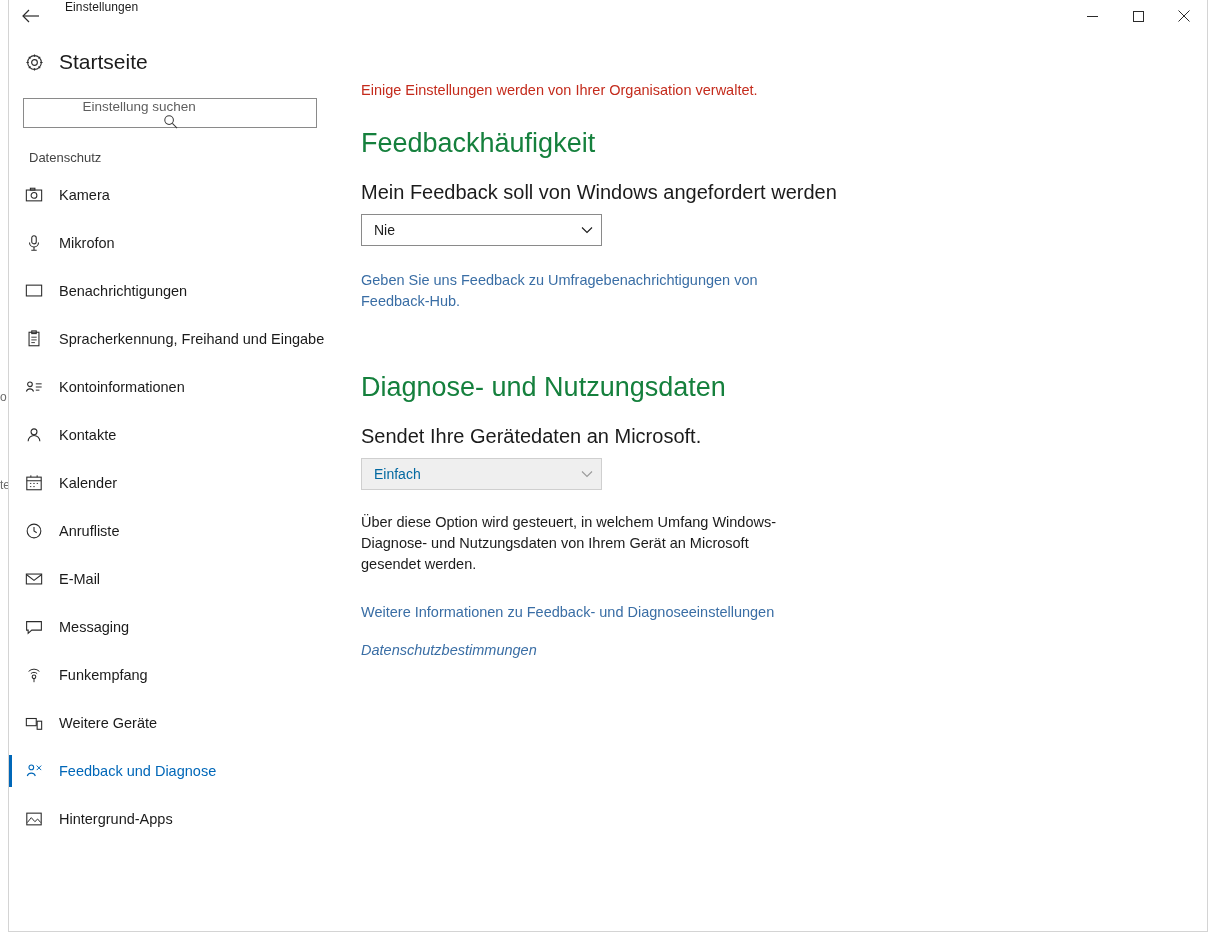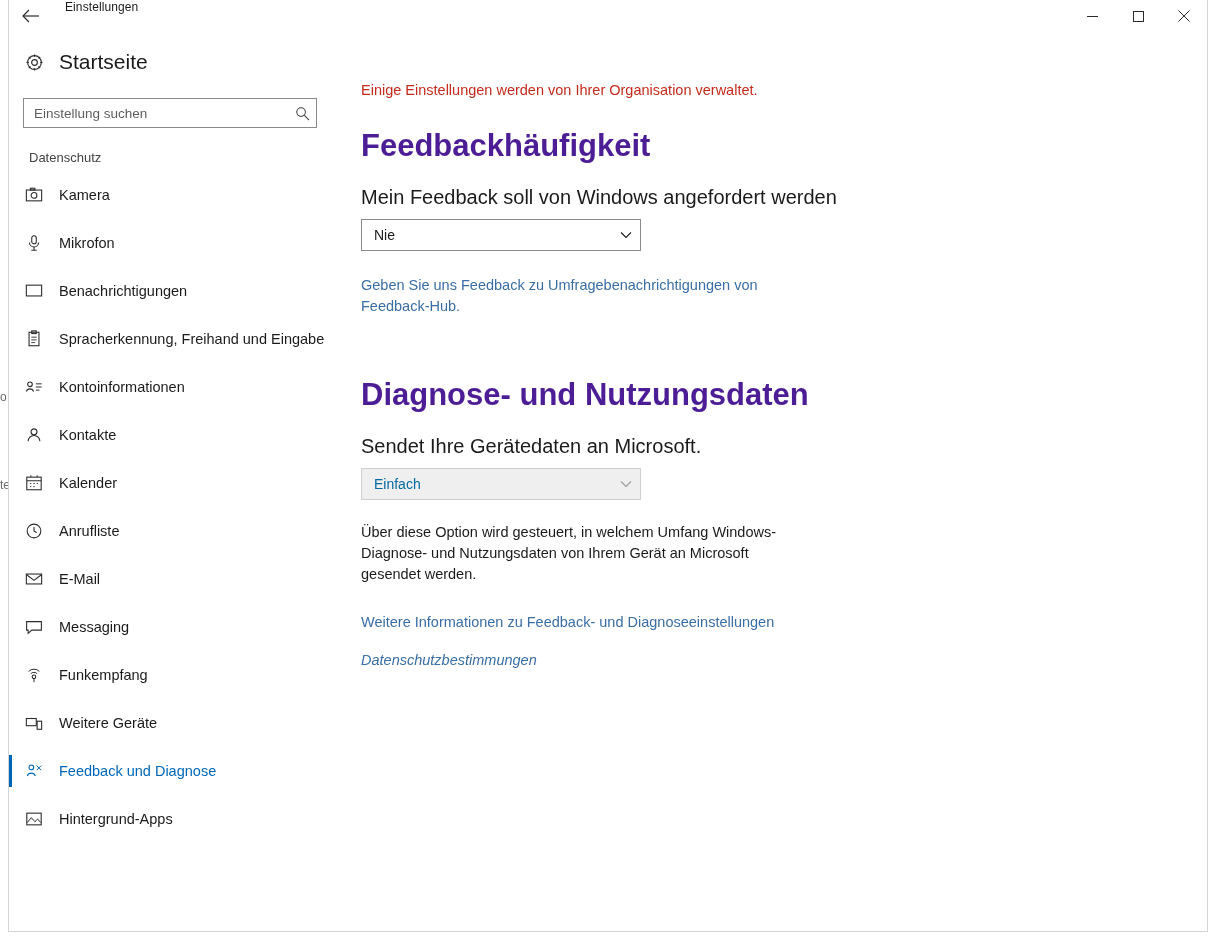--- a/index.html
+++ b/index.html
@@ -100,20 +100,21 @@
 
   .search-wrap {
     margin: 16px 16px 0 14px;
     height: 30px;
     border: 1px solid #8a8a8a;
     background: #fff;
     display: flex;
     align-items: center;
     box-sizing: border-box;
     width: 294px;
+    flex-direction: column;
   }
   .search-wrap input {
     border: 0;
     outline: none;
     flex: 1;
     font-size: 13.5px;
     font-family: "Liberation Sans", sans-serif;
     color: #1b1b1b;
     padding: 0 8px 0 10px;
     background: transparent;
@@ -179,33 +180,33 @@
     flex: 1;
     padding: 50px 0 0 16px;
     box-sizing: border-box;
   }
   .org-note {
     color: #c42b1c;
     font-size: 14.5px;
     margin: 0 0 30px 0;
   }
   .h1 {
-    font-size: 31px;
-    font-weight: 700;
-    color: #4c1d95;
+    font-size: 27px;
+    font-weight: 400;
+    color: #15803d;
     margin: 0 0 22px 0;
   }
   .h1.second { margin-top: 60px; }
   .body-text {
     font-size: 20px;
     color: #1b1b1b;
     margin: 0 0 10px 0;
   }
   .combo {
-    width: 280px;
+    width: 241px;
     height: 32px;
     border: 1px solid #8a8a8a;
     background: #fff;
     display: flex;
     align-items: center;
     justify-content: space-between;
     padding: 0 8px 0 12px;
     box-sizing: border-box;
     font-size: 14px;
     color: #1b1b1b;

